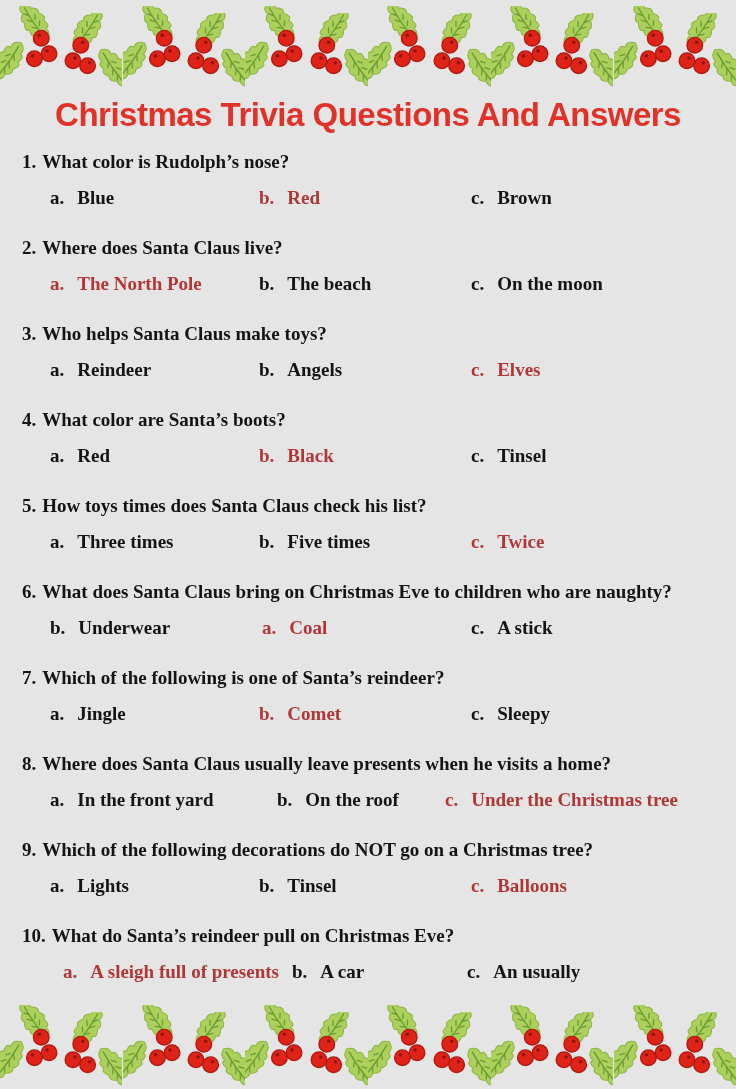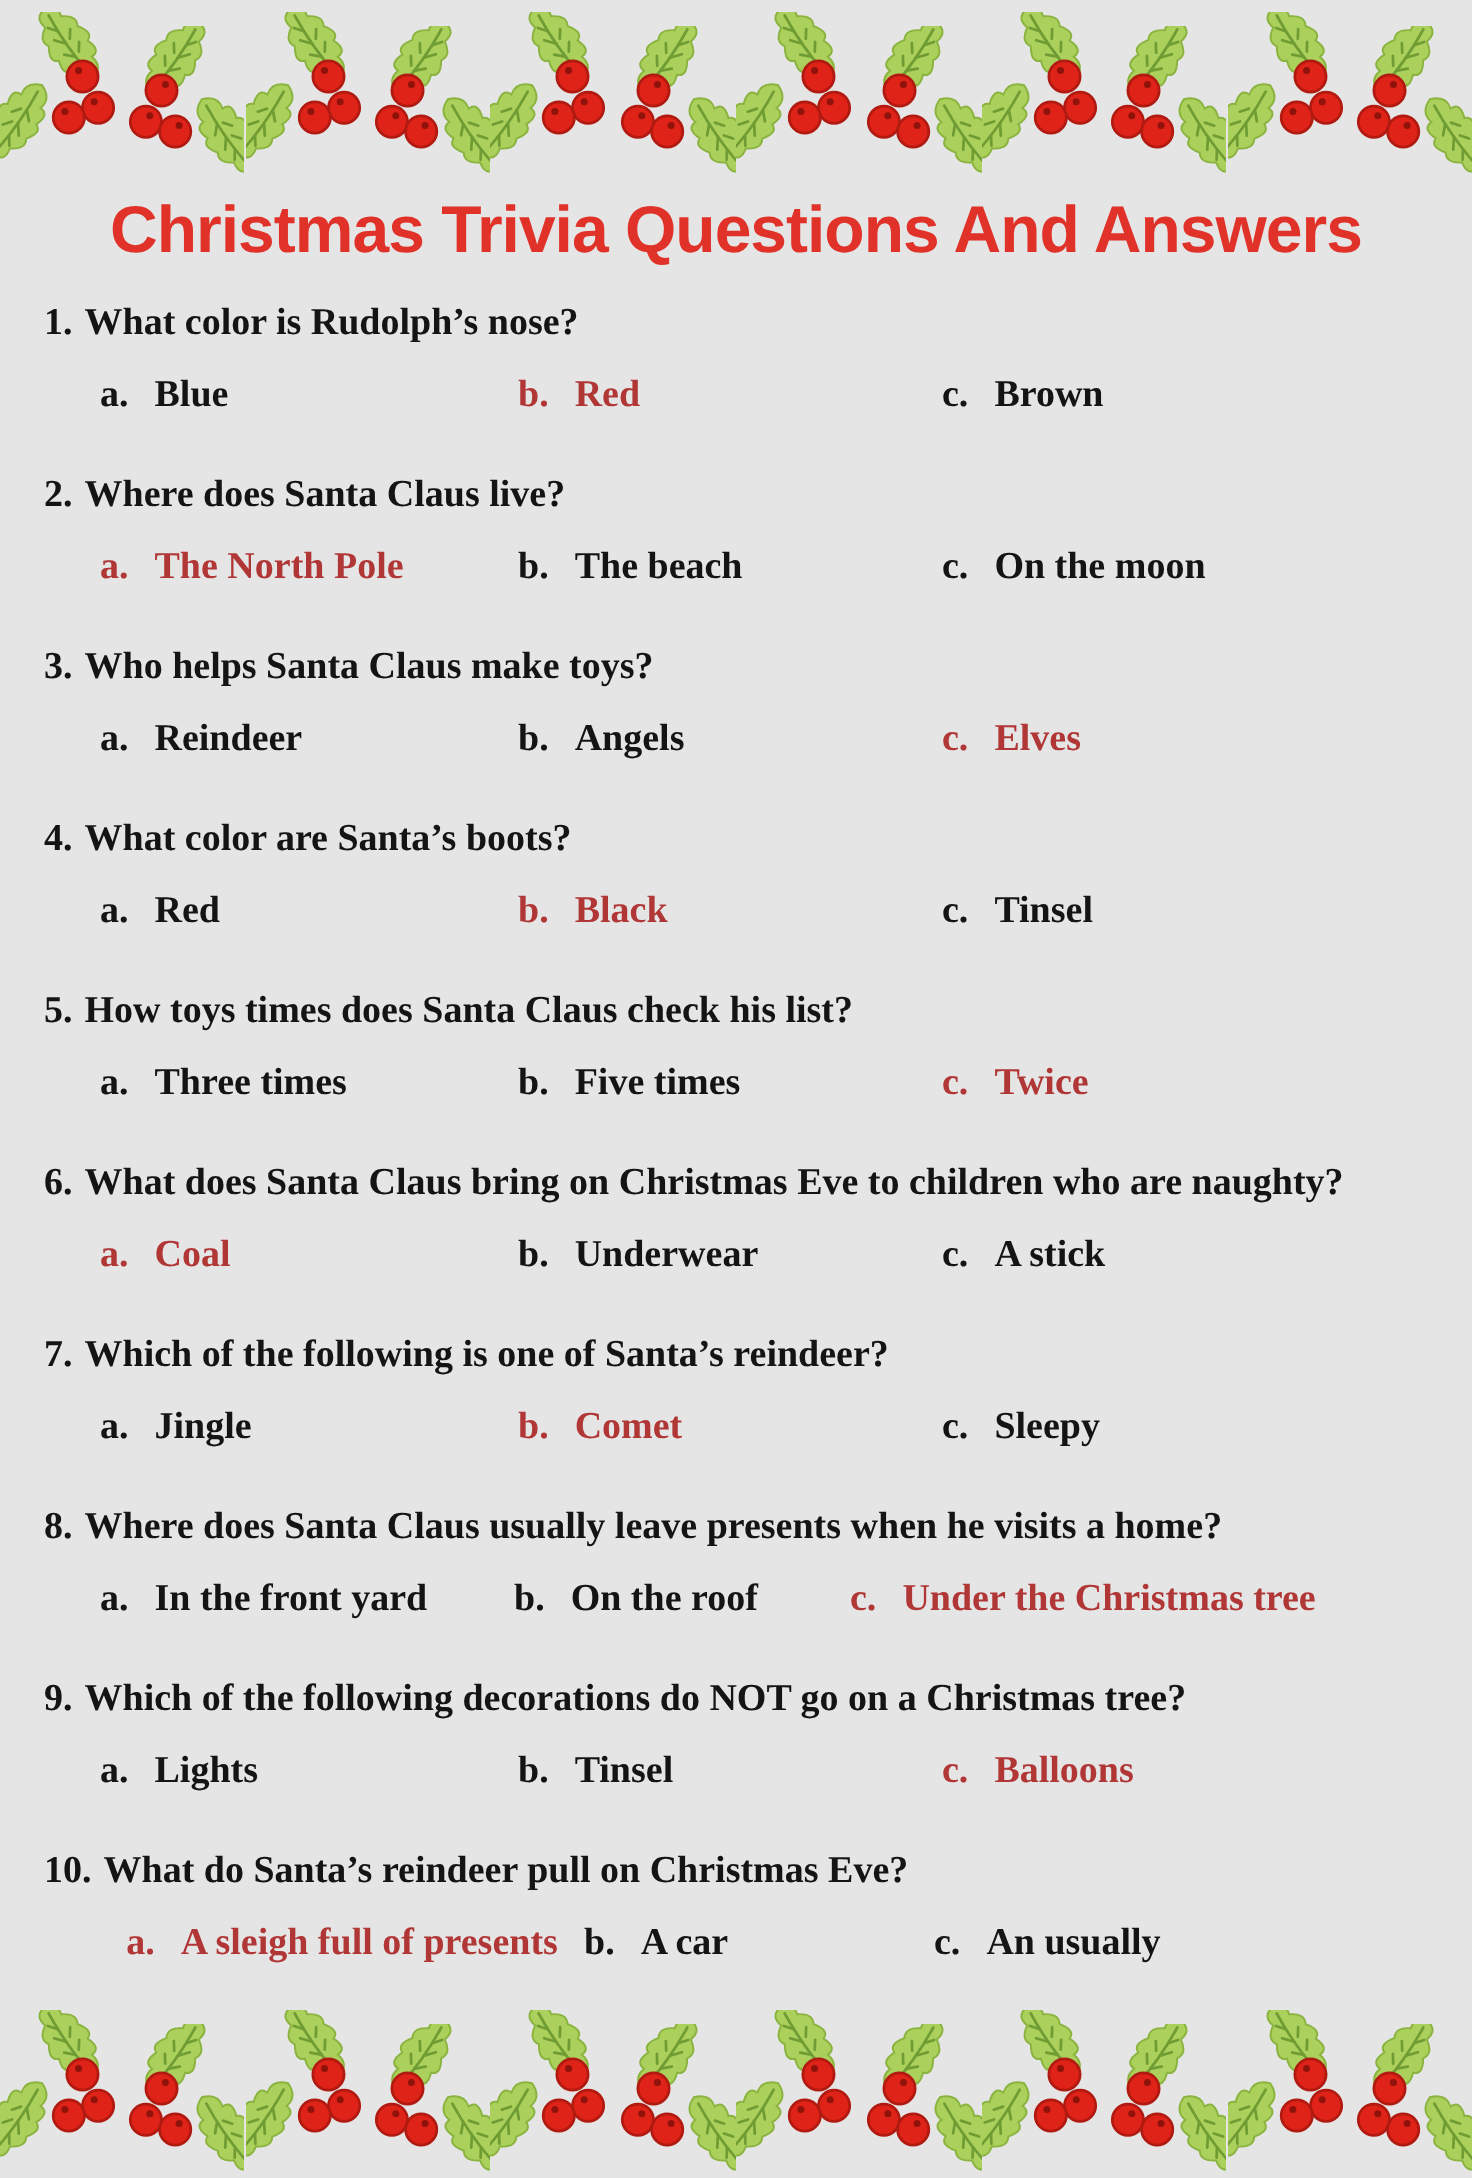--- a/index.html
+++ b/index.html
@@ -65,21 +65,21 @@
     line-height:21px;
     margin-bottom:29px;
     white-space:nowrap;
   }
   .opt{flex:0 0 auto;}
   .opt .opt-letter{display:inline-block;margin-right:13px;}
   .opt-a{width:209px;}
   .opt-b{width:212px;}
   .opt-c{flex:1 1 auto;}
   .question.q8 .opt-a{width:207px;}
-  .question.q8 .opt-b{width:168px;}
+  .question.q8 .opt-b{width:168px;margin-left:20px;}
   .question.q10 .opt-a{width:242px;text-align:center;}
   .question.q10 .opt-b{width:175px;}
   .opt.correct{color:var(--answer-red);}
   
   .leaf-shape{fill:var(--leaf-green);stroke:var(--leaf-stroke);stroke-width:1;}
   .leaf-vein{fill:none;stroke:var(--leaf-vein);stroke-width:1.4;stroke-linecap:round;}
   .berry{fill:var(--berry-red);stroke:var(--berry-stroke);stroke-width:1.4;}
   .berry-dot{fill:var(--berry-dot);}
   .svg-defs{position:absolute;width:0;height:0;overflow:hidden;}
 </style>
@@ -205,22 +205,22 @@
       <span class="opt opt-b"><span class="opt-letter">b.</span><span class="opt-text">Five times</span></span>
       <span class="opt opt-c correct"><span class="opt-letter">c.</span><span class="opt-text">Twice</span></span>
     </div>
   </div>
 
   <div class="question q6">
     <div class="q-line">
       <span class="q-num">6.</span><span class="q-text">What does Santa Claus bring on Christmas Eve to children who are naughty?</span>
     </div>
     <div class="opts">
+      <span class="opt opt-b"><span class="opt-letter">b.</span><span class="opt-text">Underwear</span></span>
       <span class="opt opt-a correct"><span class="opt-letter">a.</span><span class="opt-text">Coal</span></span>
-      <span class="opt opt-b"><span class="opt-letter">b.</span><span class="opt-text">Underwear</span></span>
       <span class="opt opt-c"><span class="opt-letter">c.</span><span class="opt-text">A stick</span></span>
     </div>
   </div>
 
   <div class="question q7">
     <div class="q-line">
       <span class="q-num">7.</span><span class="q-text">Which of the following is one of Santa’s reindeer?</span>
     </div>
     <div class="opts">
       <span class="opt opt-a"><span class="opt-letter">a.</span><span class="opt-text">Jingle</span></span>

